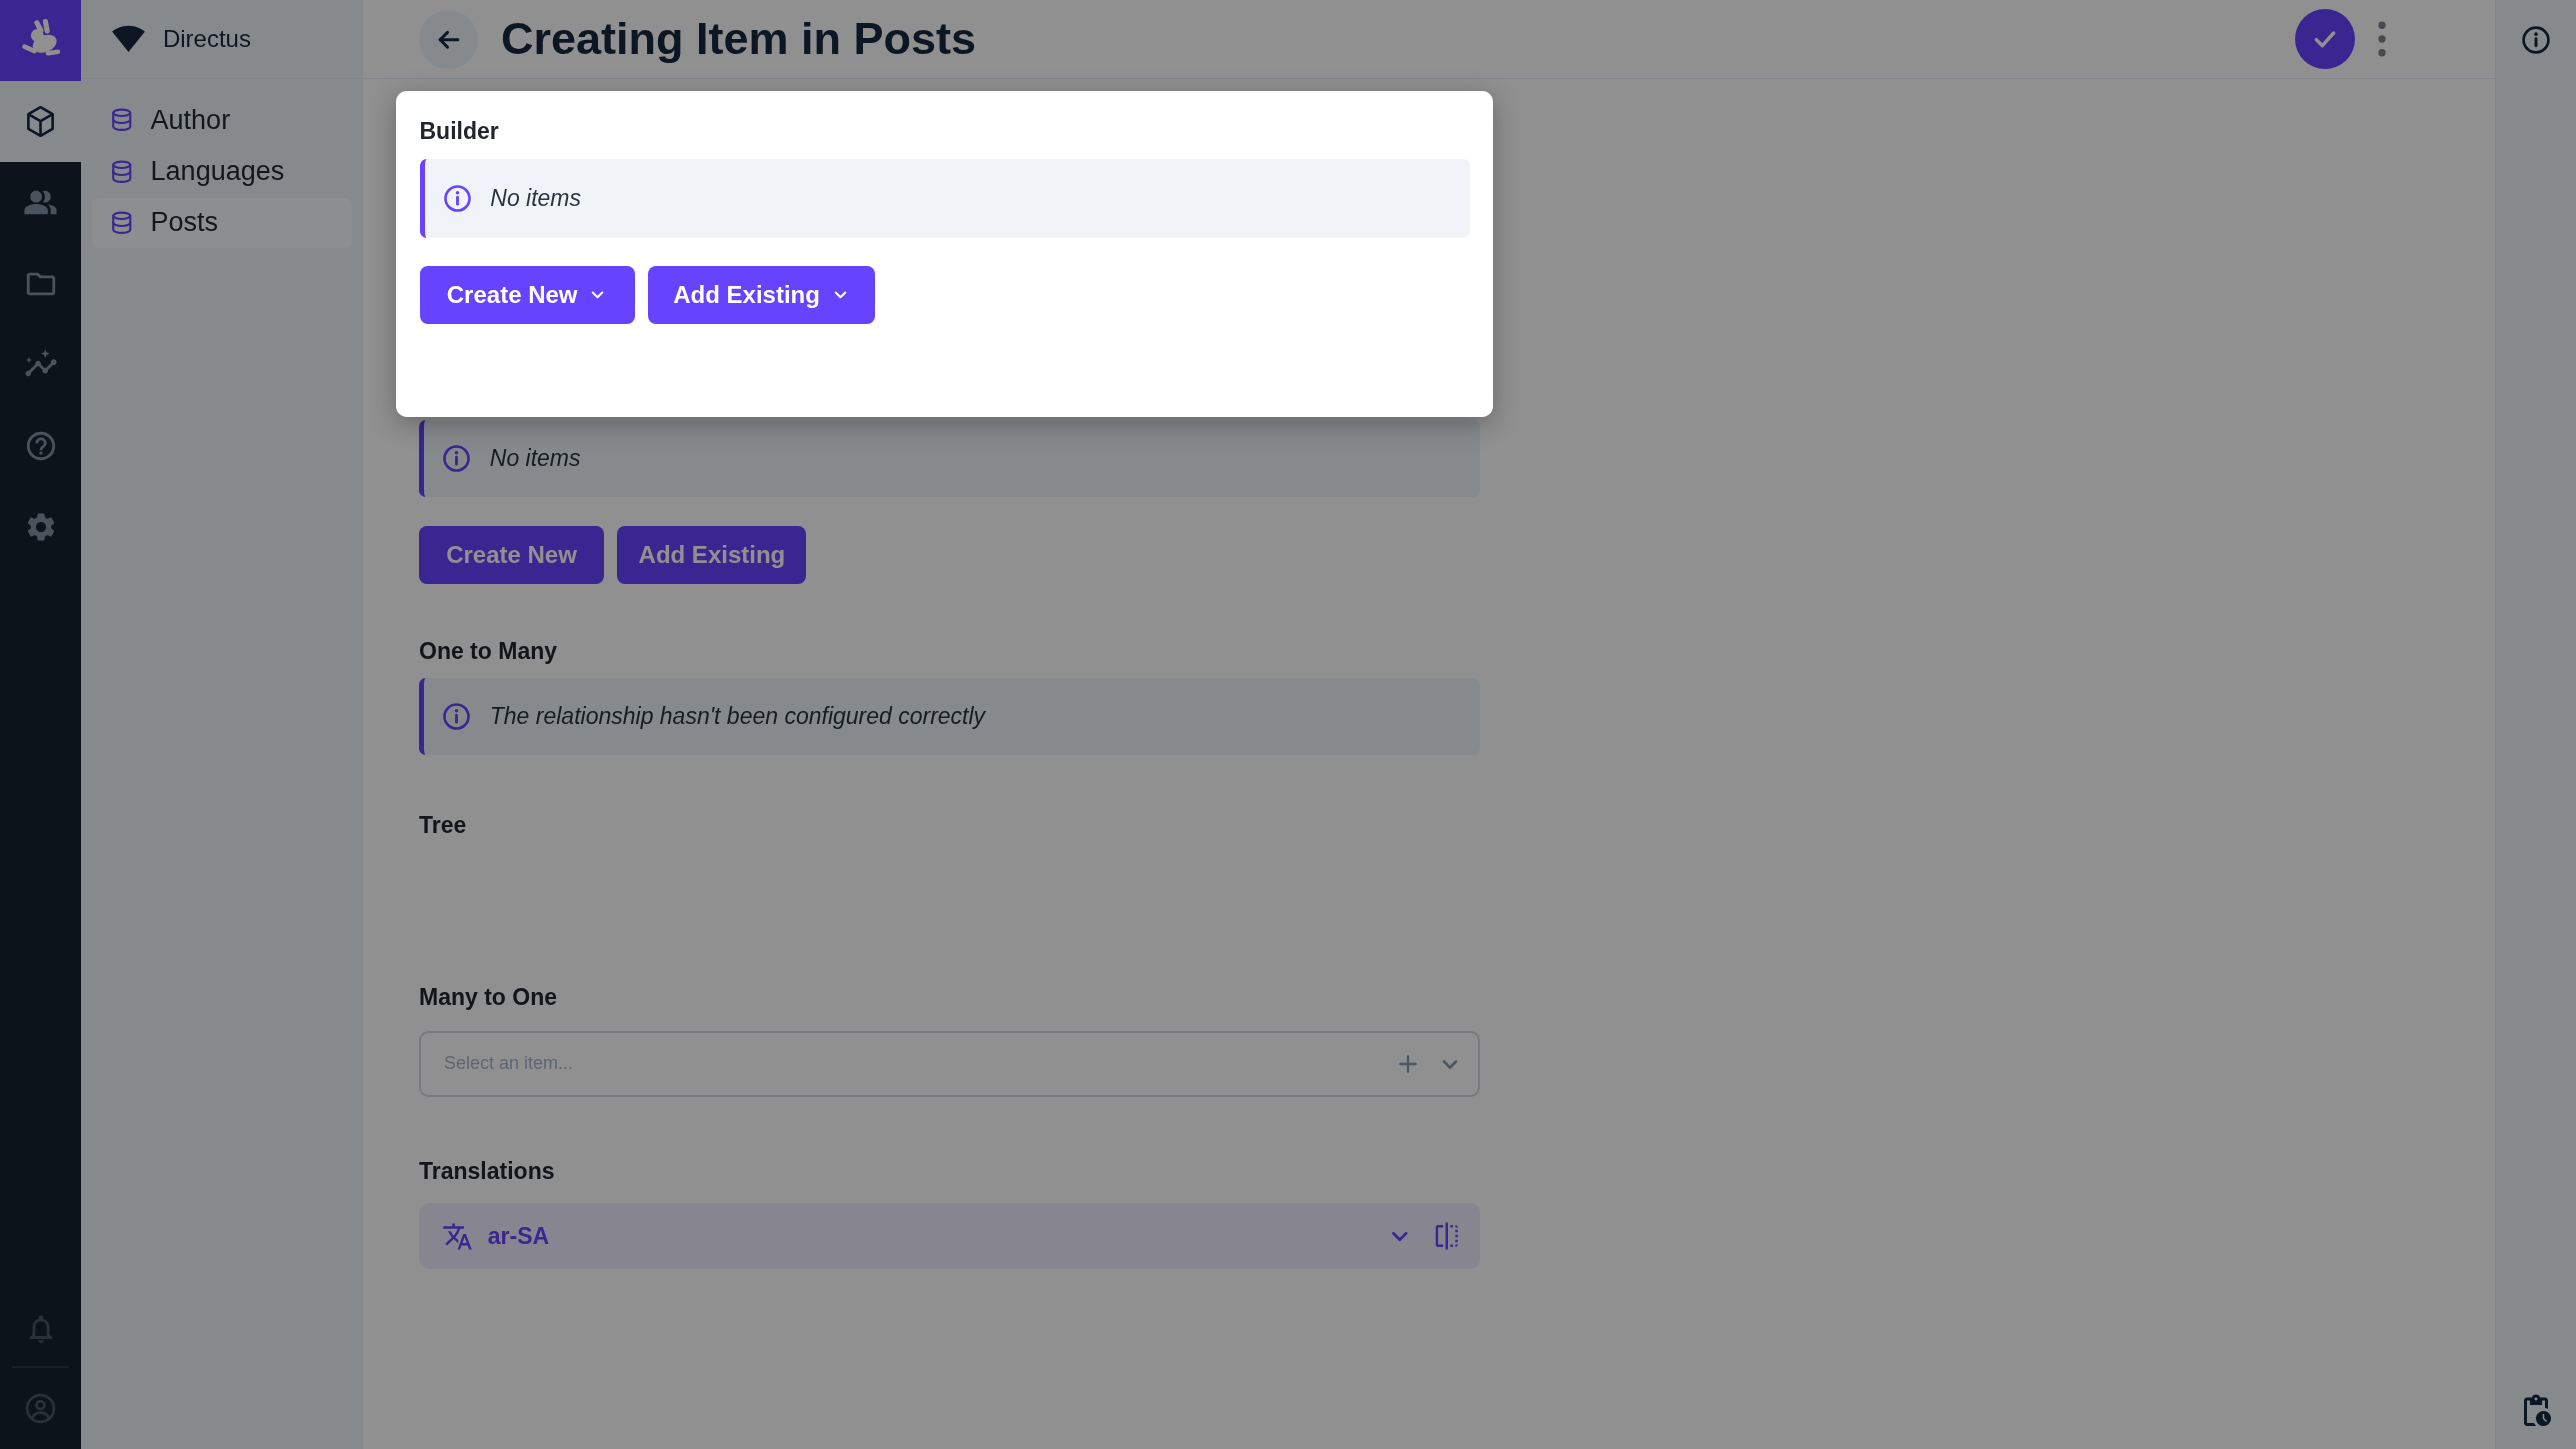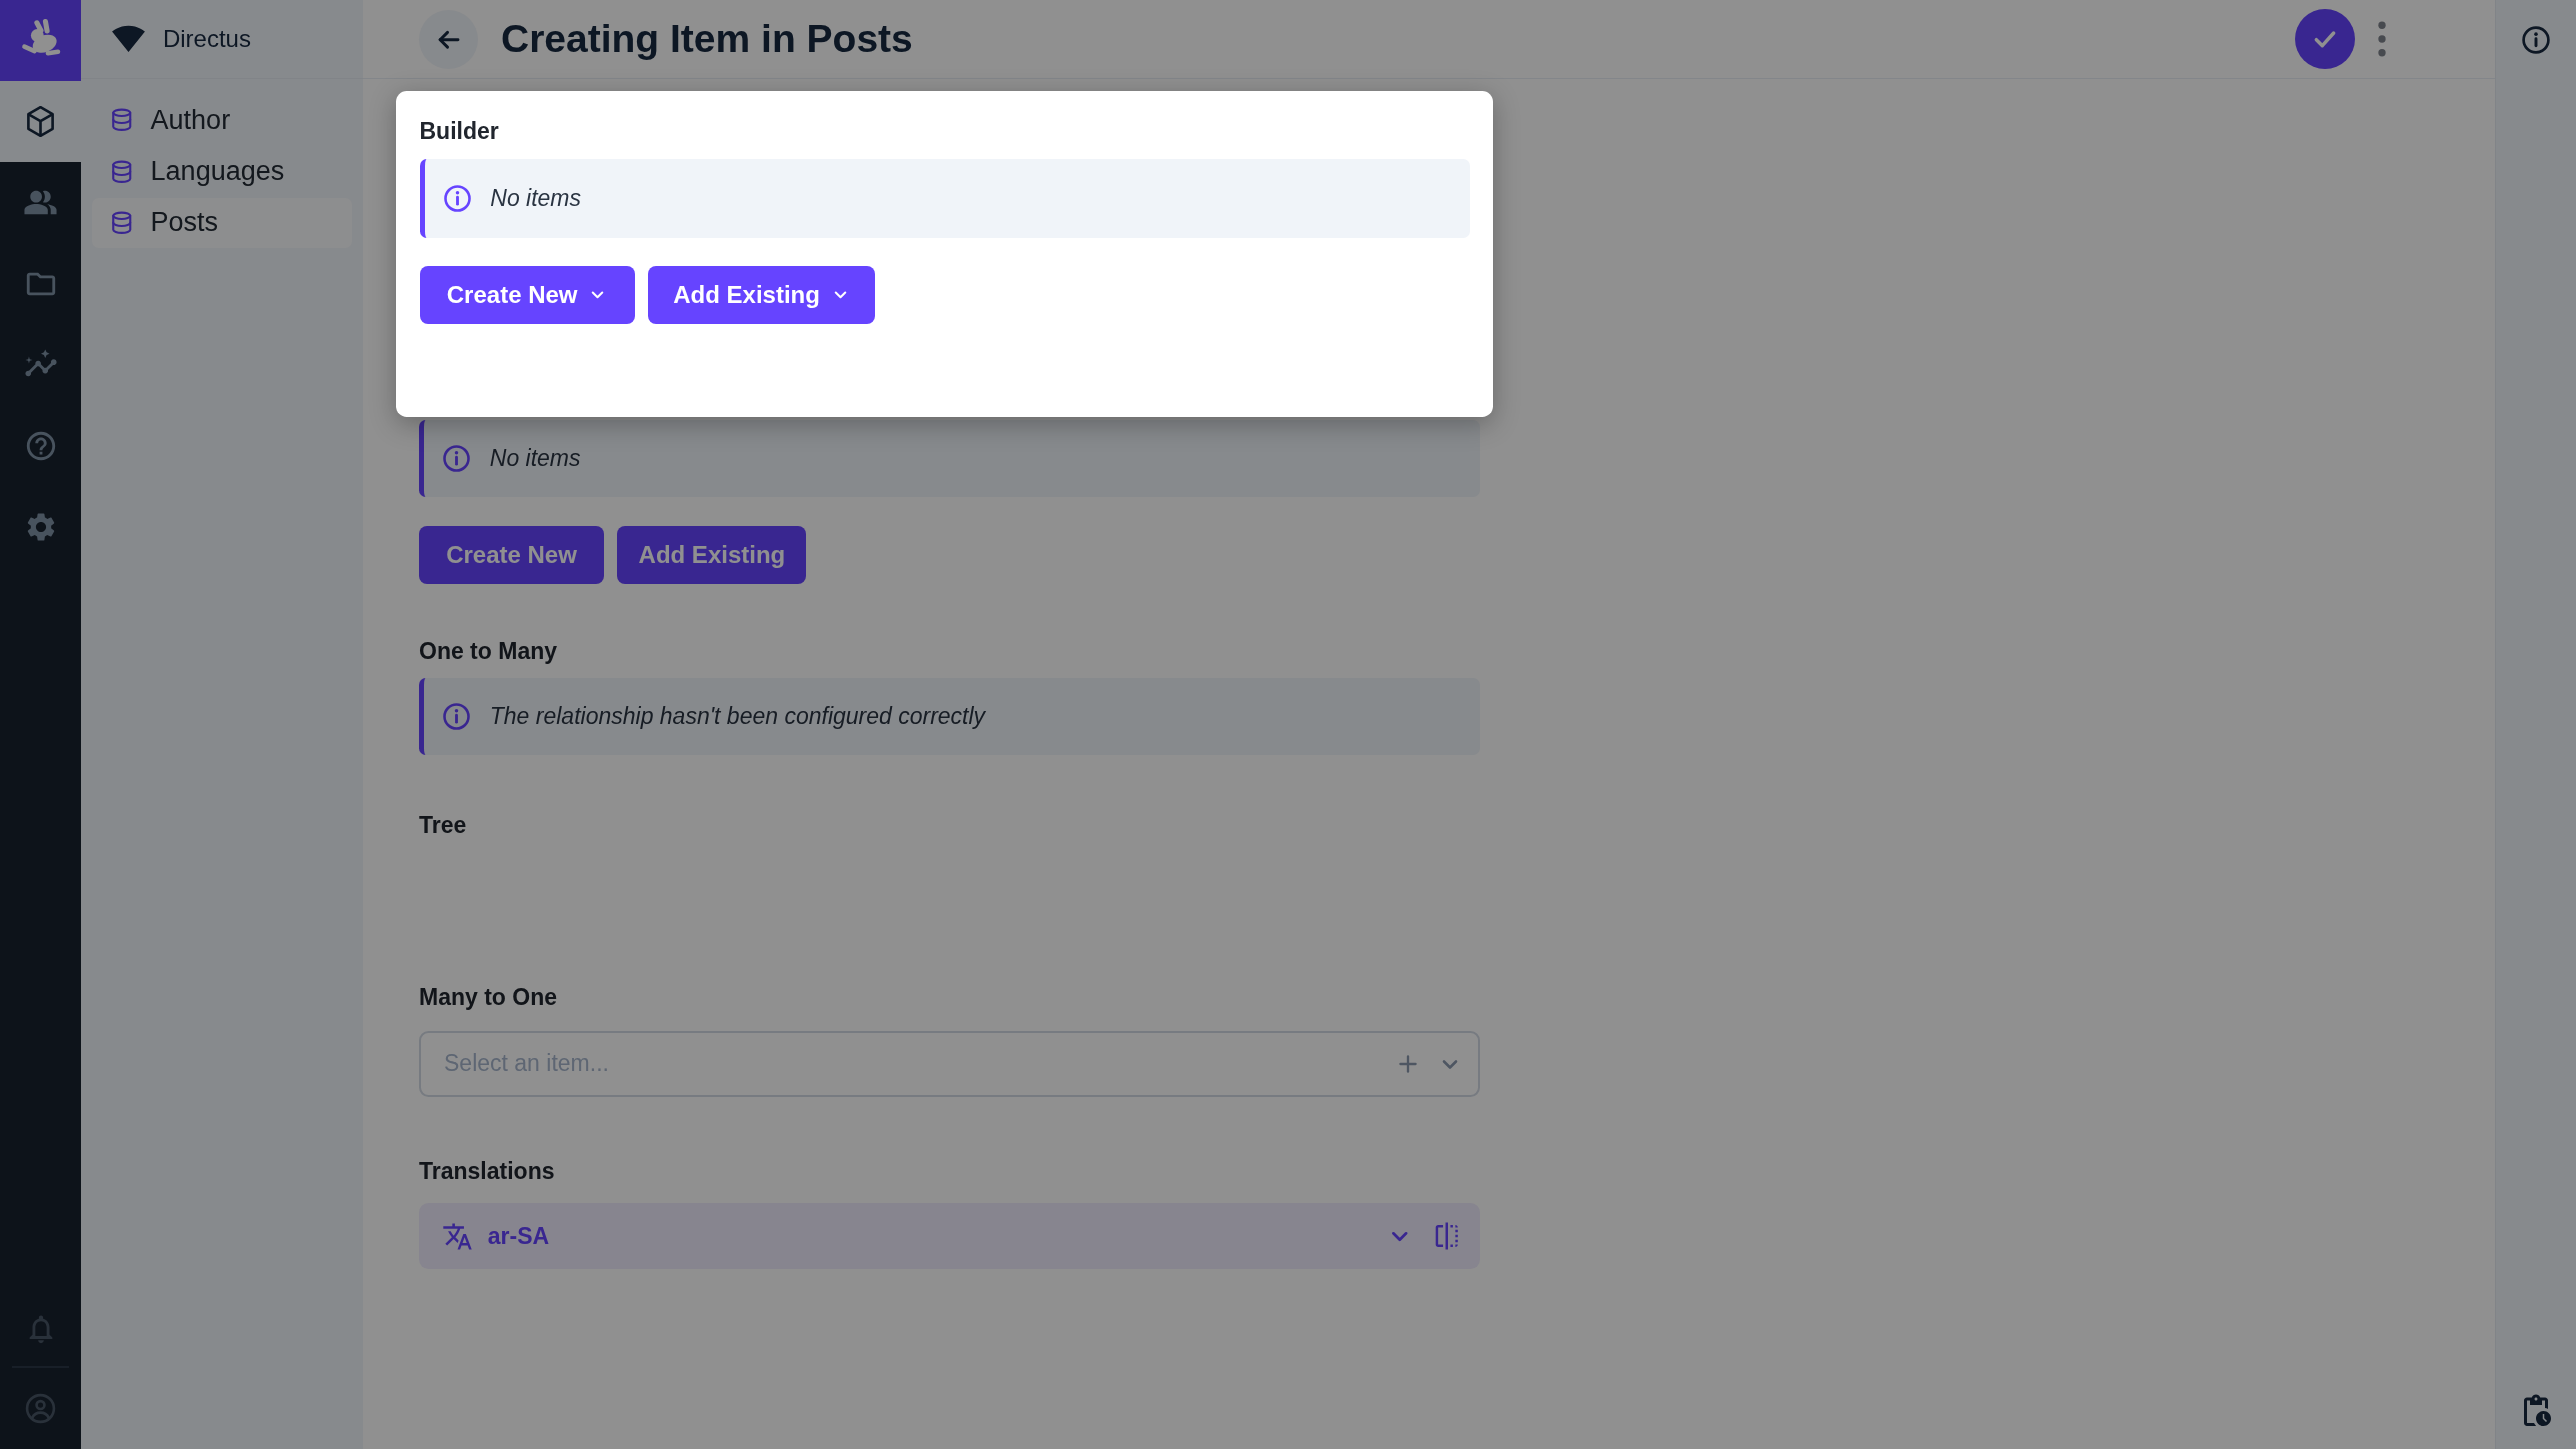--- a/index.html
+++ b/index.html
@@ -36,21 +36,21 @@
   
   .content { position:absolute; left:362px; top:0; width:2133px; height:1449px;
     background:#ffffff; }
   .header { position:absolute; left:0; top:0; width:100%; height:79px;
     background:#ffffff; border-bottom:1.3px solid #e9eef4;
     display:flex; align-items:center; }
   .back-btn { position:absolute; left:57px; top:10px; width:59px; height:59px;
     border-radius:50%; background:#f0f4f9; display:flex; align-items:center;
     justify-content:center; cursor:pointer; border:none; }
   .page-title { position:absolute; left:139px; top:50%; transform:translateY(-50%);
-    font-size:39px; font-weight:700; color:#172940; white-space:nowrap; }
+    font-size:45px; font-weight:700; color:#172940; white-space:nowrap; }
   .save-btn { position:absolute; right:140px; top:9.4px; width:60px; height:60px;
     border-radius:50%; background:#6644ff; display:flex; align-items:center;
     justify-content:center; cursor:pointer; border:none; }
   .dots-btn { position:absolute; right:94px; top:15.4px; width:38px; height:48px;
     background:none; border:none; display:flex; align-items:center; justify-content:center;
     cursor:pointer; }
 
   .main { position:absolute; left:0; top:79px; width:100%; height:1370px; }
 
   .fg { position:absolute; left:57px; width:1061px; }
@@ -62,21 +62,21 @@
   .btn-row { margin-top:29.5px; display:flex; gap:13.4px; }
   .btn { height:58px; border:none; border-radius:8px; background:#6644ff;
     color:#ffffff; font-size:24px; font-weight:600;
     font-family:"Liberation Sans","DejaVu Sans",sans-serif;
     display:inline-flex; align-items:center; justify-content:center; gap:10.7px;
     cursor:pointer; padding:0 27px; }
 
   .select-box { margin-top:19.5px; height:66px; background:#ffffff;
     border:2px solid #d3dae4; border-radius:9.4px; position:relative;
     display:flex; align-items:center; padding:0 94px 0 23px; cursor:pointer; }
-  .select-placeholder { font-size:23px; color:#a6b5cc; }
+  .select-placeholder { font-size:18px; color:#a6b5cc; }
   .select-add { position:absolute; right:56px; top:50%; transform:translateY(-50%); display:flex; }
   .select-chevron { position:absolute; right:16px; top:50%; transform:translateY(-50%); display:flex; }
 
   .trans-row { margin-top:18px; height:66px; background:#efecfd; border-radius:9.4px;
     position:relative; display:flex; align-items:center; padding:0 121px 0 23px; cursor:pointer; }
   .trans-lang { margin-left:14.8px; font-size:23px; font-weight:600; color:#6644ff; }
   .trans-chevron { position:absolute; right:68px; top:50%; transform:translateY(-50%); display:flex; }
   .trans-split { position:absolute; right:19px; top:50%; transform:translateY(-50%); display:flex; }
 
   .empty-block { position:absolute; left:57px; width:1061px; text-align:center; }

